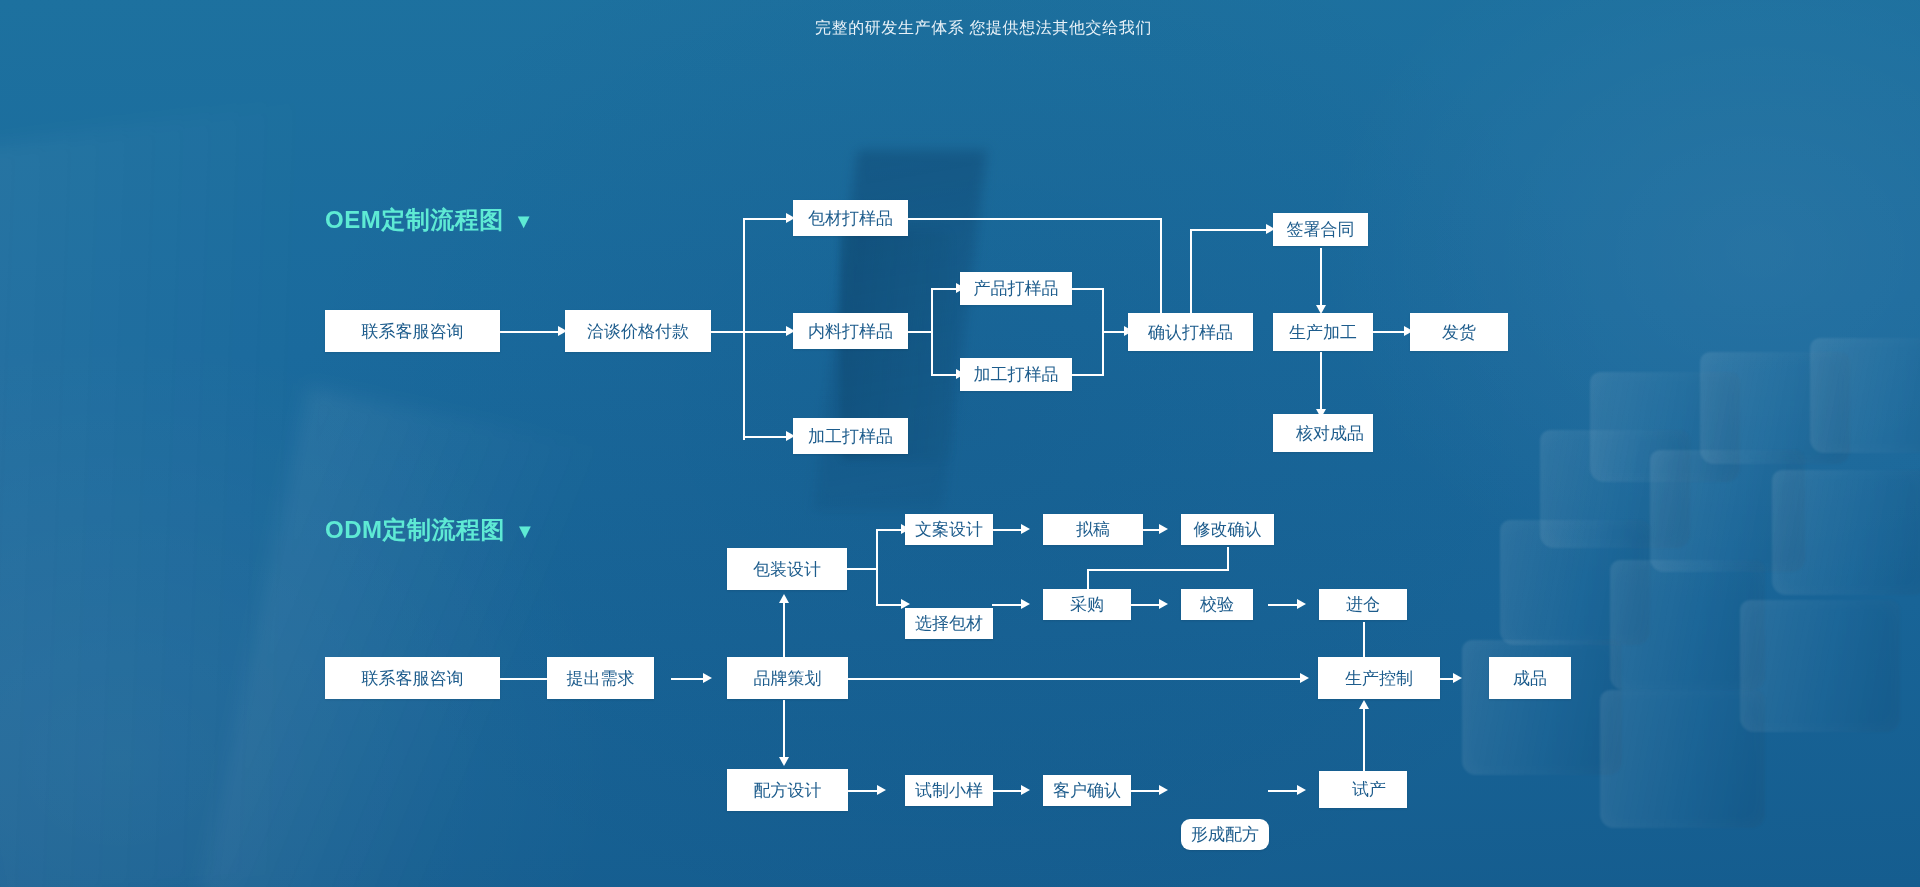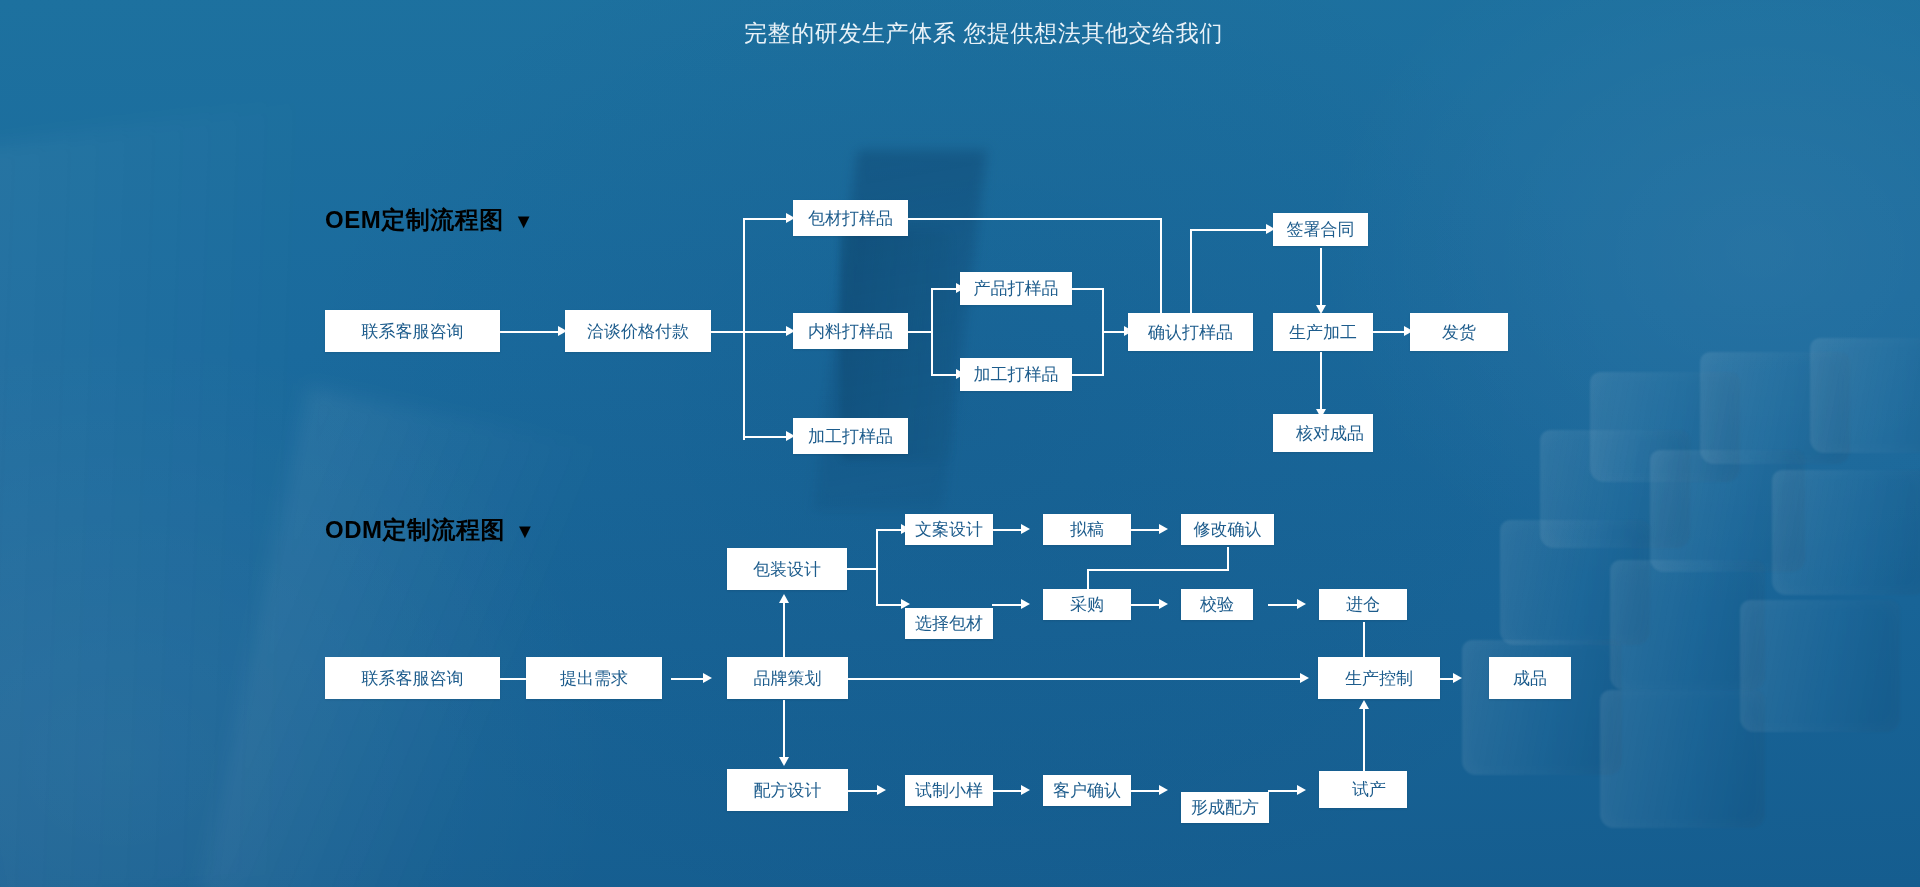--- a/index.html
+++ b/index.html
@@ -54,29 +54,29 @@
     color: #ffffff;
     font-size: 43px;
     font-weight: bold;
     letter-spacing: 1px;
     line-height: 1.05;
     text-shadow: 0 1px 3px rgba(0,0,0,0.18);
   }
   .sub-title {
     margin-top: 18px;
     color: #e9f2f8;
-    font-size: 23px;
+    font-size: 16px;
     letter-spacing: 0.6px;
     margin-left: 47px;
   }
 
   
   .section-label {
     position: absolute;
-    color: #000000;
+    color: #5eead4;
     font-size: 24px;
     font-weight: bold;
     white-space: nowrap;
     letter-spacing: 0.5px;
   }
   .section-label .caret { font-size: 20px; margin-left: 10px; }
 
   
   .node {
     position: absolute;
@@ -262,31 +262,31 @@
   <div class="conn h" style="left:1130px; top:790px; width:32px;"></div>
   <div class="arrow right" style="left:1159px; top:785px;"></div>
 
   <div class="conn h" style="left:1268px; top:790px; width:32px;"></div>
   <div class="arrow right" style="left:1297px; top:785px;"></div>
 
   <div class="conn v" style="left:1363px; top:706px; height:66px;"></div>
   <div class="arrow up" style="left:1359px; top:700px;"></div>
 
   <div class="node" style="left:325px; top:657px; width:175px; height:42px;">联系客服咨询</div>
-  <div class="node" style="left:526px; top:657px; width:136px; height:42px;">提出需求</div>
+  <div class="node" style="left:547px; top:657px; width:107px; height:42px;">提出需求</div>
   <div class="node" style="left:727px; top:657px; width:121px; height:42px;">品牌策划</div>
   <div class="node" style="left:727px; top:548px; width:120px; height:42px;">包装设计</div>
   <div class="node" style="left:905px; top:514px; width:88px; height:31px;">文案设计</div>
-  <div class="node" style="left:1043px; top:514px; width:88px; height:31px;">拟稿</div>
+  <div class="node" style="left:1043px; top:514px; width:100px; height:31px;">拟稿</div>
   <div class="node" style="left:1181px; top:514px; width:93px; height:31px;">修改确认</div>
   <div class="node" style="left:905px; top:589px; width:88px; height:31px;margin-top:19px;">选择包材</div>
   <div class="node" style="left:1043px; top:589px; width:88px; height:31px;">采购</div>
   <div class="node" style="left:1181px; top:589px; width:72px; height:31px;">校验</div>
   <div class="node" style="left:1319px; top:589px; width:88px; height:31px;">进仓</div>
   <div class="node" style="left:1318px; top:657px; width:122px; height:42px;">生产控制</div>
   <div class="node" style="left:1461px; top:657px; width:82px; height:42px;margin-left:28px;">成品</div>
   <div class="node" style="left:727px; top:769px; width:121px; height:42px;">配方设计</div>
   <div class="node" style="left:905px; top:775px; width:88px; height:31px;">试制小样</div>
   <div class="node" style="left:1043px; top:775px; width:88px; height:31px;">客户确认</div>
-  <div class="node" style="left:1181px; top:792px; width:88px; height:31px;">形成配方</div>
+  <div class="node" style="left:1181px; top:819px; width:88px; height:31px;border-radius:9px;">形成配方</div>
   <div class="node" style="left:1319px; top:771px; width:88px; height:37px;padding-left:12px;">试产</div>
 
 </div>
 
 </body></html>

